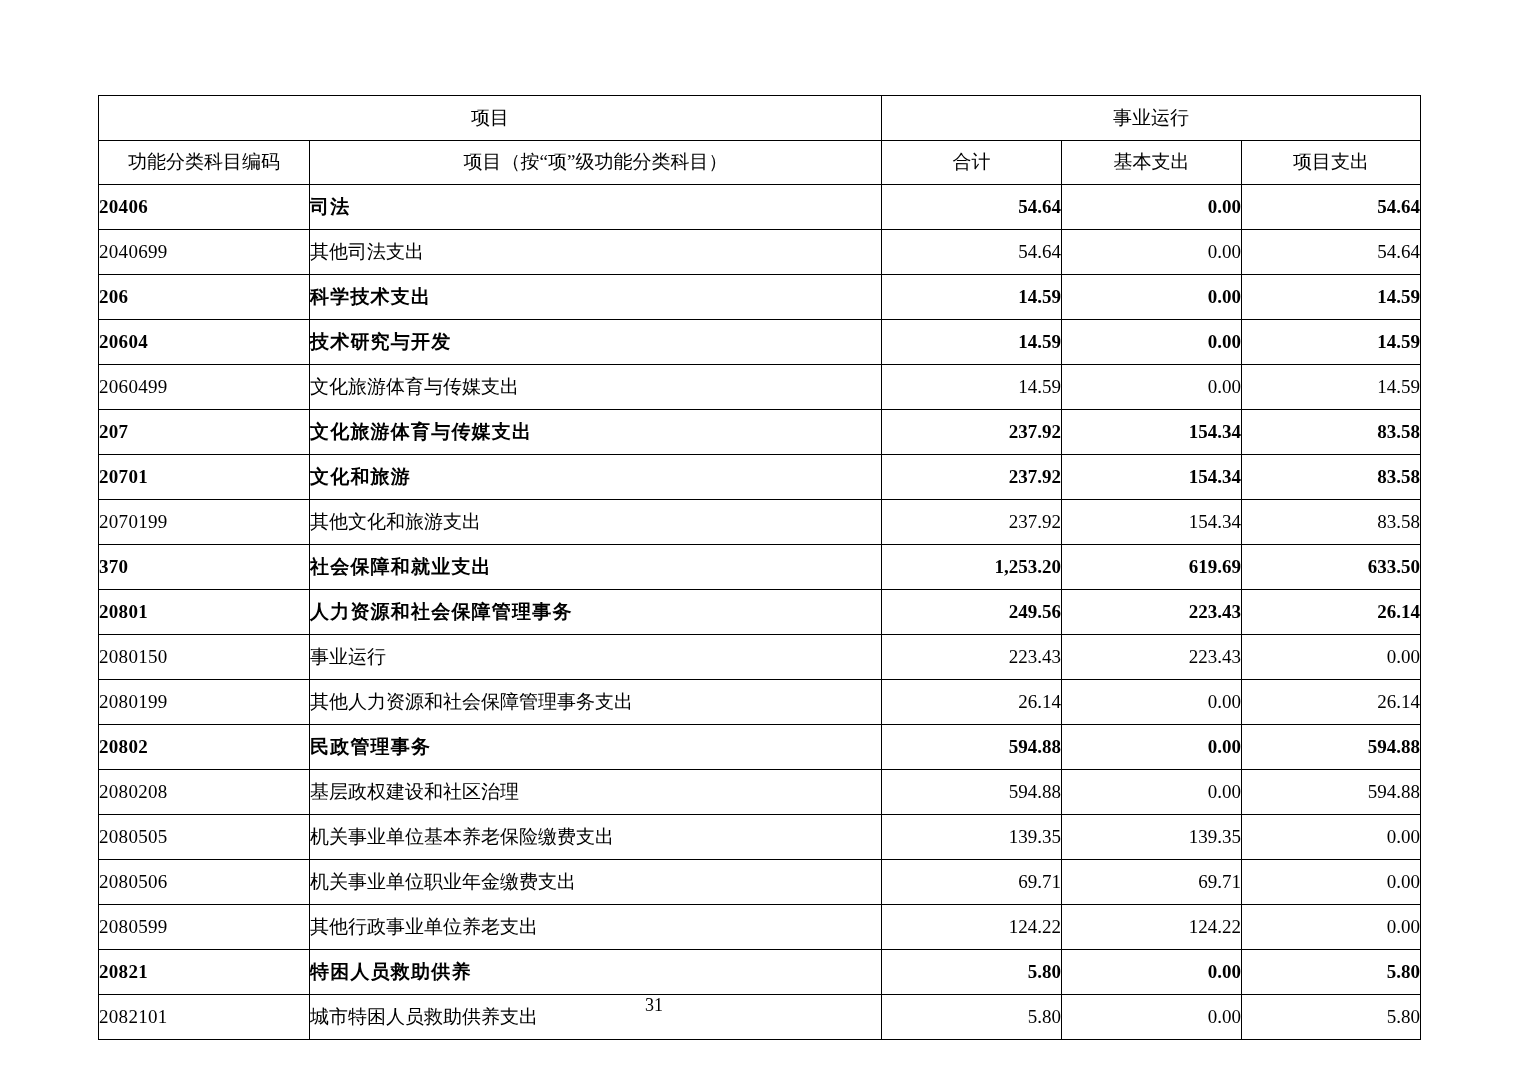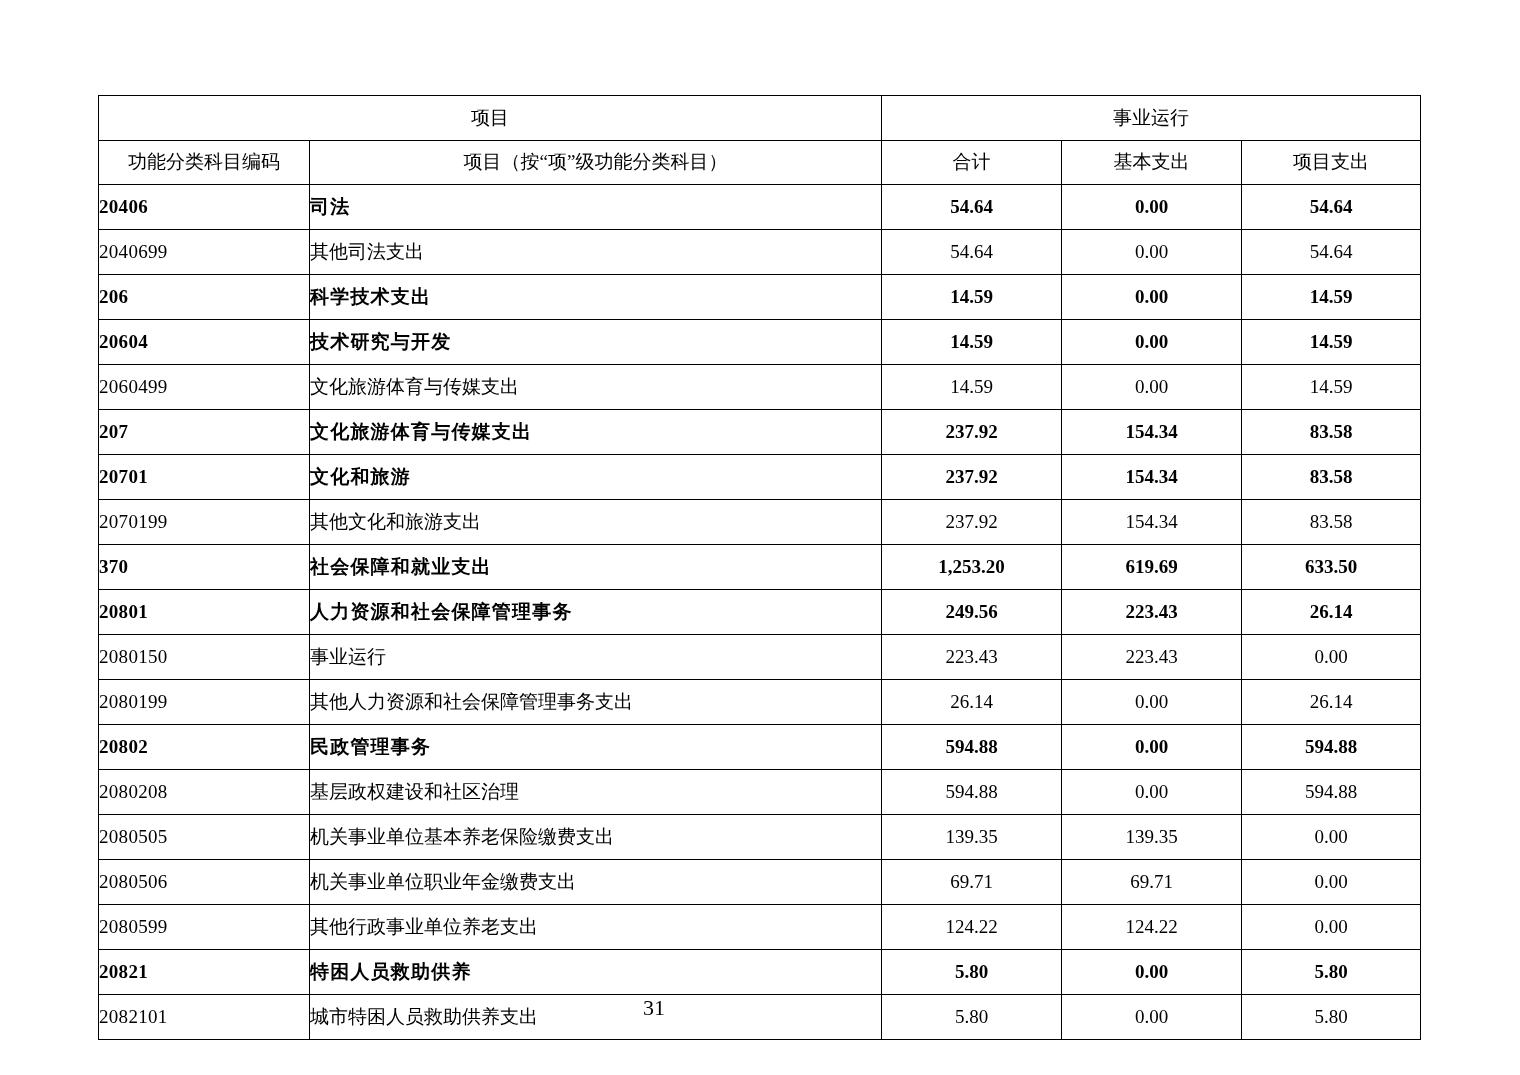--- a/index.html
+++ b/index.html
@@ -63,37 +63,37 @@
     letter-spacing: 0.3px;
   }
   .cell-name {
     padding-left: 22px;
     height: 44px;
     font-size: 19px;
     text-align: left;
   }
   .cell-num {
     padding-right: 16px;
-    text-align: center;
+    text-align: right;
     height: 44px;
     font-size: 19px;
   }
   tr.bold td {
     font-weight: bold;
   }
   tr.bold .cell-name {
     letter-spacing: 1.2px;
   }
   .page-number {
     position: absolute;
     left: 0;
     top: 995px;
     width: 1308px;
     text-align: center;
-    font-size: 22px;
+    font-size: 18px;
     font-family: "Liberation Serif", "DejaVu Serif", serif;
   }
 </style>
 </head>
 <body>
 
 <div class="page">
 
   <table class="budget">
     <colgroup>

